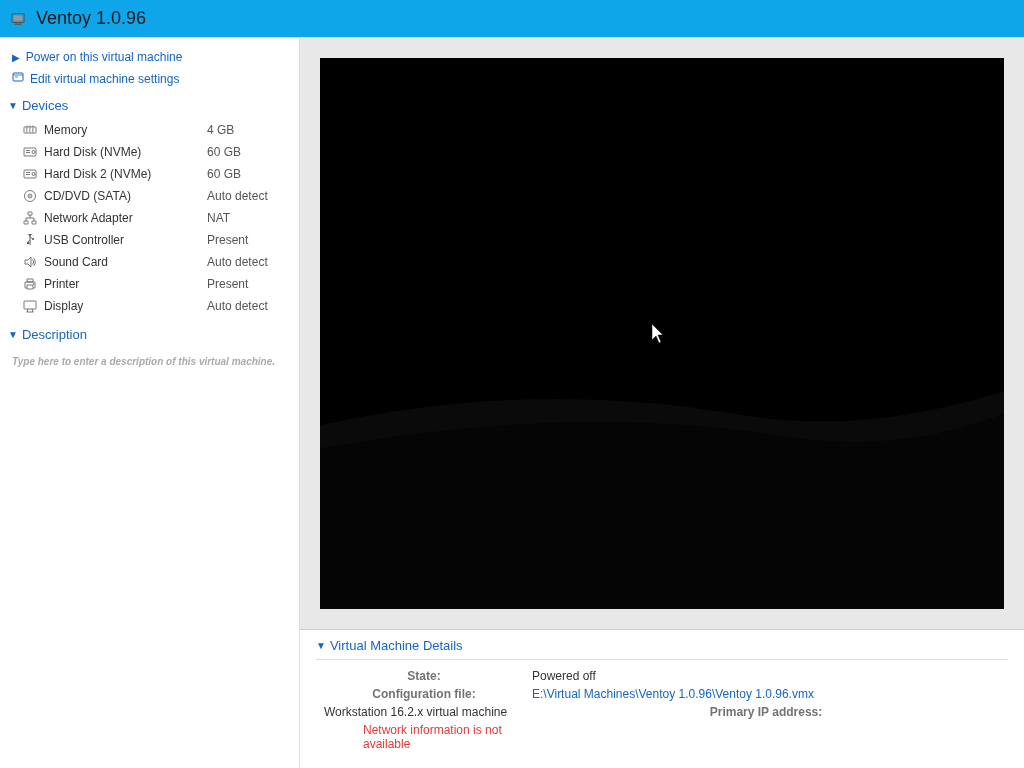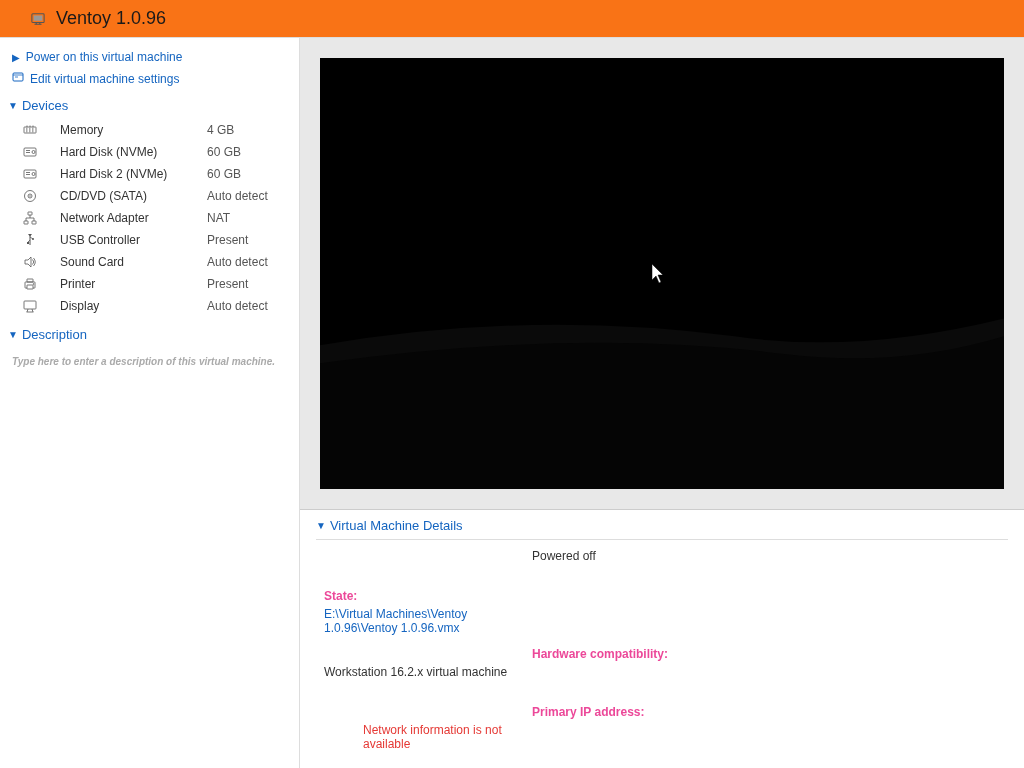--- a/index.html
+++ b/index.html
@@ -1,56 +1,56 @@
 <!DOCTYPE html>
 <html><head>
   <meta charset="utf-8">
   <style>
     * { margin: 0; padding: 0; box-sizing: border-box; }
     body { font-family: 'Segoe UI', Arial, sans-serif; font-size: 12px; background: #f0f0f0; color: #333; overflow: hidden; }
     
     .app-window { width: 1024px; height: 768px; background: #fff; display: flex; flex-direction: column; }
     
-    .title-bar { display: flex; align-items: center; padding: 8px 28px; border-bottom: 1px solid #ddd; background: #f97316; }
+    .title-bar { display: flex; align-items: center; padding: 8px 8px; border-bottom: 1px solid #ddd; background: #0ea5e9; }
     .title-bar .vm-icon { width: 20px; height: 20px; margin-right: 8px; display: flex; align-items: center; justify-content: center; }
     .title-bar h1 { font-size: 18px; font-weight: 400; color: #1a1a1a; }
     
     .main-layout { display: flex; flex: 1; overflow: hidden; }
     
     
     .sidebar { width: 300px; border-right: 1px solid #ddd; background: #fff; padding: 8px 0; overflow-y: auto; flex-shrink: 0; }
     
     .sidebar-action { display: flex; align-items: center; padding: 4px 12px; color: #1565c0; cursor: pointer; font-size: 12px; }
     .sidebar-action .action-icon { margin-right: 6px; font-size: 10px; }
     
     .section-header { display: flex; align-items: center; padding: 8px 12px 4px 8px; color: #1565c0; font-size: 13px; font-weight: 500; cursor: pointer; }
     .section-header .triangle { font-size: 10px; margin-right: 4px; color: #1565c0; }
     
     .device-list { padding: 2px 0; }
-    .device-item { display: flex; align-items: center; padding: 3px 12px 3px 22px; cursor: pointer; gap: 16px; }
+    .device-item { display: flex; align-items: center; padding: 3px 12px 3px 22px; cursor: pointer; }
     .device-icon { width: 16px; height: 16px; margin-right: 6px; display: flex; align-items: center; justify-content: center; flex-shrink: 0; }
     .device-name { flex: 1; color: #333; font-size: 12px; }
     .device-value { color: #555; font-size: 12px; min-width: 80px; }
     
     .description-section { padding: 8px 12px; }
     .description-text { color: #aaa; font-size: 10px; font-style: italic; line-height: 1.4; font-weight: bold; }
     
     
     .main-content { flex: 1; display: flex; flex-direction: column; background: #e8e8e8; }
     
     .vm-preview { flex: 1; margin: 20px; background: #000; display: flex; align-items: center; justify-content: center; position: relative; overflow: hidden; }
     .vm-preview-inner { width: 100%; height: 100%; position: relative; background: #000; }
     .cursor-indicator { position: absolute; top: 50%; left: 50%; transform: translate(-10px, -10px); width: 12px; height: 20px; }
     
     .details-section { background: #fff; border-top: 1px solid #ccc; padding: 8px 16px 16px 16px; }
     .details-header { display: flex; align-items: center; color: #1565c0; font-size: 13px; font-weight: 500; margin-bottom: 8px; border-bottom: 1px solid #ddd; padding-bottom: 6px; }
     .details-header .triangle { font-size: 10px; margin-right: 4px; }
     
     .details-grid { display: grid; grid-template-columns: 200px 1fr; gap: 2px 8px; padding: 0 8px; }
-    .detail-label { text-align: left; font-weight: 600; color: #ec4899; font-size: 12px; padding: 1px 0; margin-top: 40px; }
+    .detail-label { text-align: center; font-weight: 600; color: #737373; font-size: 12px; padding: 1px 0; }
     .detail-value { color: #333; font-size: 12px; padding: 1px 0; }
     .detail-value.link { color: #1565c0; }
     .detail-value.na { color: #e53935; margin-left: 39px; }
     
     
     .icon-svg { width: 14px; height: 14px; }
   </style>
 </head>
 <body>
 
@@ -252,23 +252,23 @@
 
       <div class="details-section">
         <div class="details-header">
           <span class="triangle">▼</span>
           <span>Virtual Machine Details</span>
         </div>
         <div class="details-grid">
           <span class="detail-label">State:</span>
           <span class="detail-value">Powered off</span>
 
+          <span class="detail-label">Configuration file:</span>
           <span class="detail-value link">E:\Virtual Machines\Ventoy 1.0.96\Ventoy 1.0.96.vmx</span>
 
-          <span class="detail-label">Hardware compatibility:</span>
           <span class="detail-value">Workstation 16.2.x virtual machine</span>
 
           <span class="detail-label">Primary IP address:</span>
           <span class="detail-value na">Network information is not available</span>
         </div>
       </div>
     </div>
   </div>
 </div>
 

